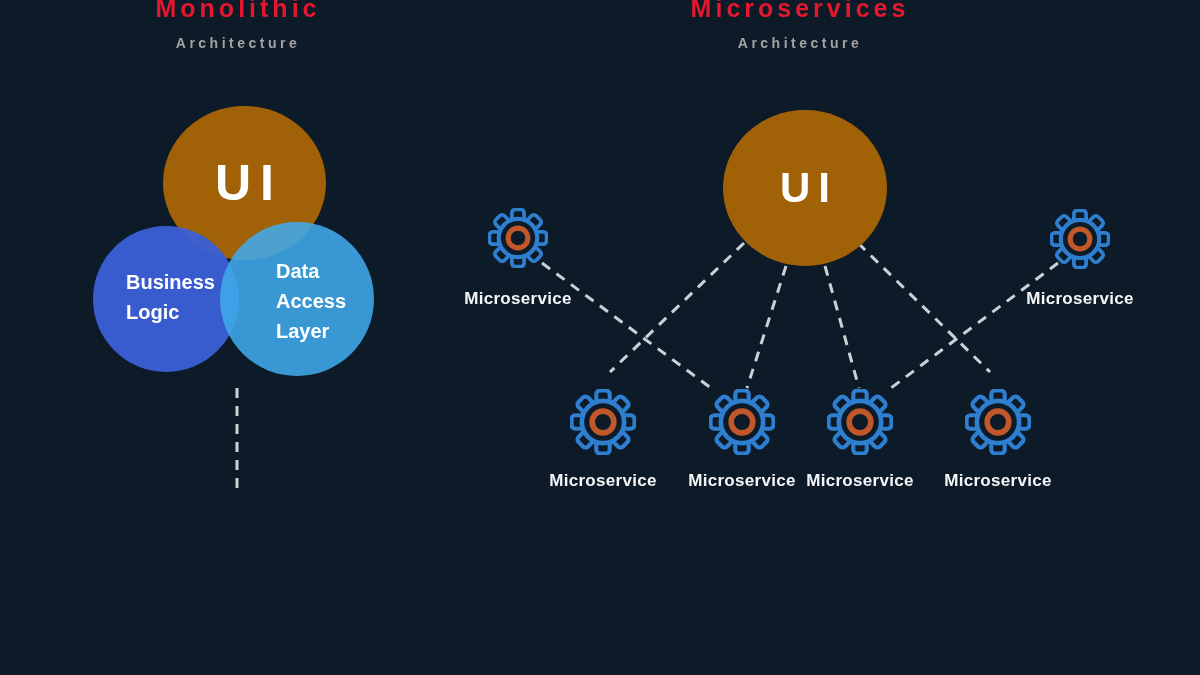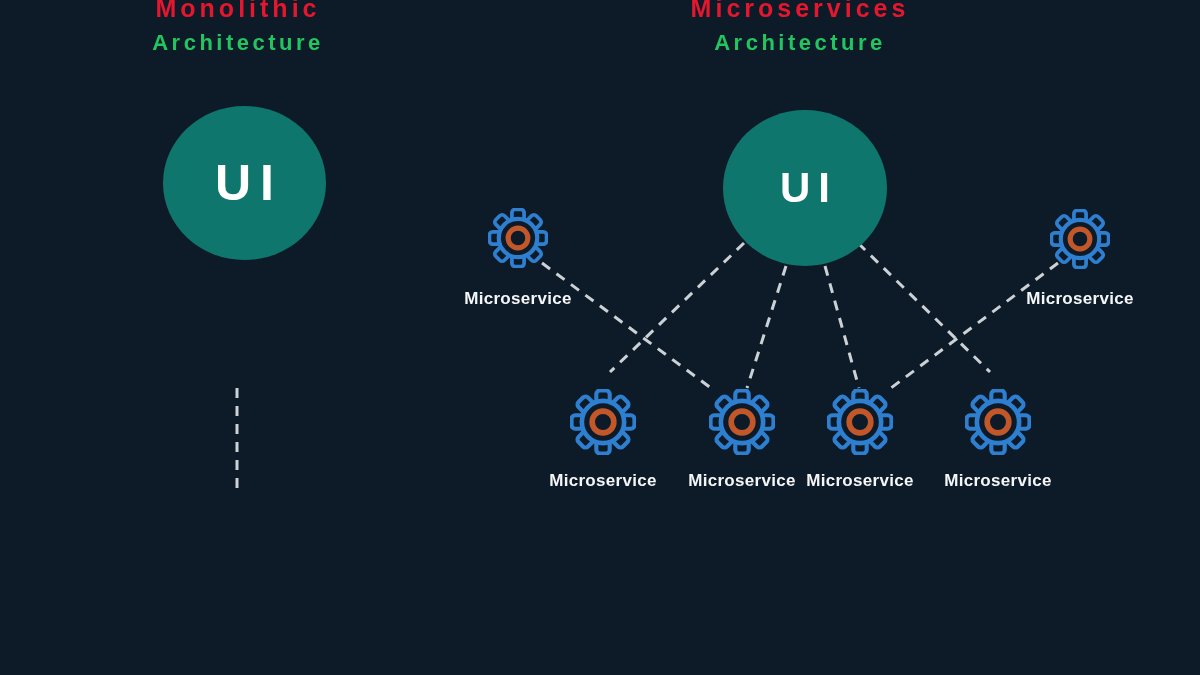--- a/index.html
+++ b/index.html
@@ -1,23 +1,23 @@
 <!DOCTYPE html>
 <html><head>
 <meta charset="utf-8">
 <style>
   html,body{margin:0;padding:0;background:#0d1b29;}
   .stage{position:relative;width:1200px;height:489px;background:#0d1b29;overflow:hidden;
          font-family:"Liberation Sans",sans-serif;}
   .abs{position:absolute;}
   .panel-title{text-align:center;font-weight:bold;}
   .title-line1{font-size:25px;line-height:34px;letter-spacing:4px;color:#e4172e;}
-  .title-line2{font-size:22px;line-height:36px;letter-spacing:3.5px;color:#22c55e;}
+  .title-line2{font-size:14px;line-height:36px;letter-spacing:3.5px;color:#a3a3a3;}
   .circle{border-radius:50%;display:flex;align-items:center;justify-content:center;}
-  .ui-circle{background:#0f766e;color:#ffffff;font-weight:bold;}
+  .ui-circle{background:#a16207;color:#ffffff;font-weight:bold;}
   .ui-left{font-size:50px;letter-spacing:9px;padding-left:9px;}
   .ui-right{font-size:42px;letter-spacing:8px;padding-left:8px;}
   .biz-circle{background:rgba(59,95,214,0.95);}
   .dal-circle{background:rgba(64,170,235,0.88);}
   .venn-label{font-weight:bold;color:#ffffff;font-size:20px;line-height:30px;}
   .ms-label{font-weight:bold;color:#f4f6f8;font-size:17px;text-align:center;width:140px;letter-spacing:0.3px;}
   .server{display:flex;flex-direction:column;gap:3px;}
   .server-bar{position:relative;width:68px;height:14px;background:#e8192c;border-radius:2px;}
   .server-dot{position:absolute;left:9px;top:4px;width:6px;height:6px;background:#ffffff;border-radius:50%;}
   .server-line{position:absolute;left:21px;top:4px;width:38px;height:5px;background:#ffffff;border-radius:2.5px;}
@@ -65,21 +65,34 @@
 
   <div class="abs panel-title" style="left:38px;top:-9px;width:400px">
     <div class="title-line1">Monolithic</div>
     <div class="title-line2">Architecture</div>
   </div>
 
   <div class="abs circle ui-circle ui-left" style="left:163px;top:106px;width:154px;height:154px">
     <span>UI</span>
   </div>
 
-
+  <div class="abs circle biz-circle" style="left:93px;top:226px;width:146px;height:146px;z-index:2;align-items:flex-start;justify-content:flex-start">
+    <div class="venn-label" style="margin:41px 0 0 33px">
+      <div>Business</div>
+      <div>Logic</div>
+    </div>
+  </div>
+
+  <div class="abs circle dal-circle" style="left:220px;top:222px;width:154px;height:154px;z-index:3;align-items:flex-start;justify-content:flex-start">
+    <div class="venn-label" style="margin:34px 0 0 56px">
+      <div>Data</div>
+      <div>Access</div>
+      <div>Layer</div>
+    </div>
+  </div>
 
   <div class="abs server" style="left:203px;top:616px">
     <div class="server-bar">
         <span class="server-dot"></span>
         <span class="server-line"></span>
       </div>
     <div class="server-bar">
         <span class="server-dot"></span>
         <span class="server-line"></span>
       </div>

